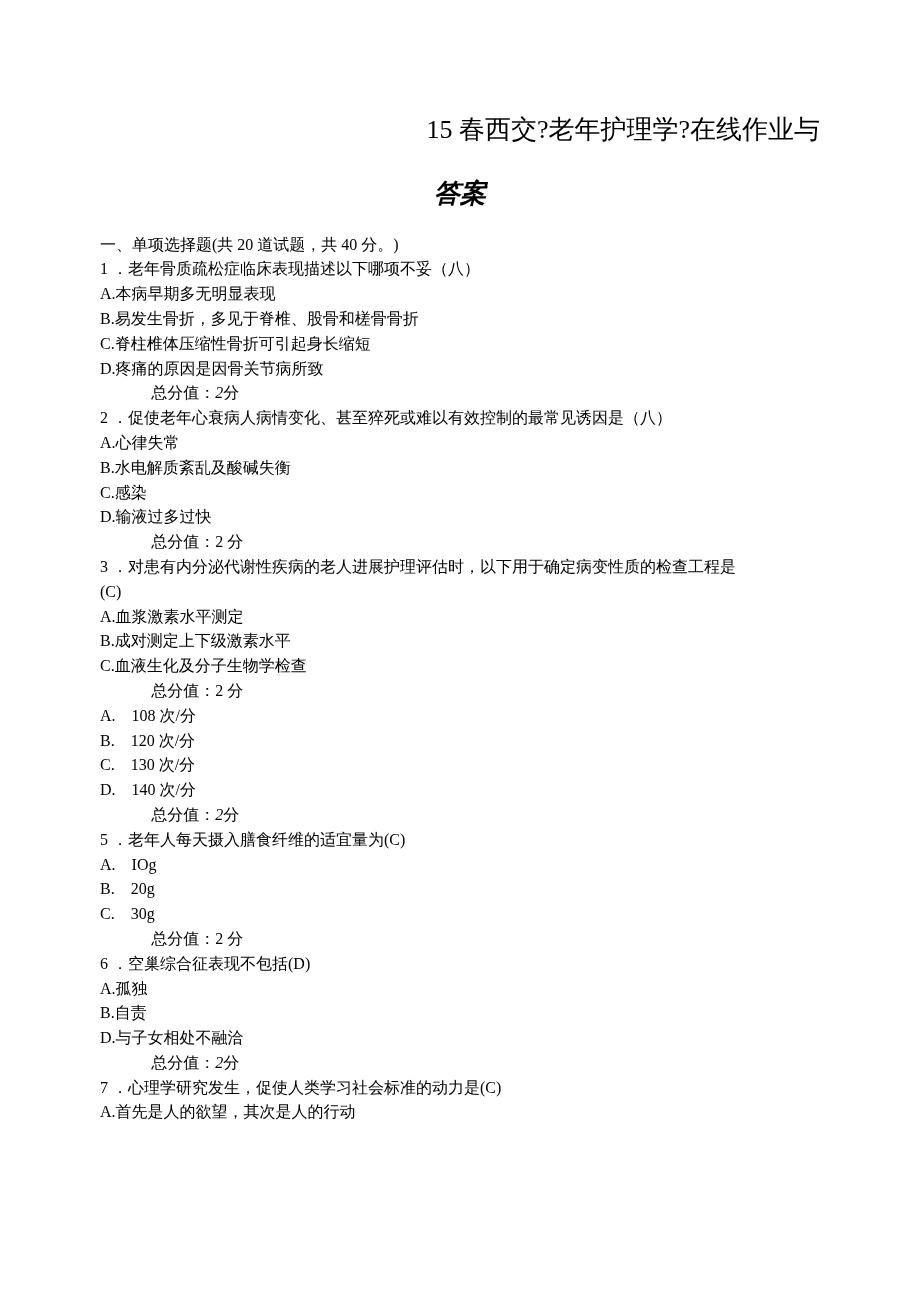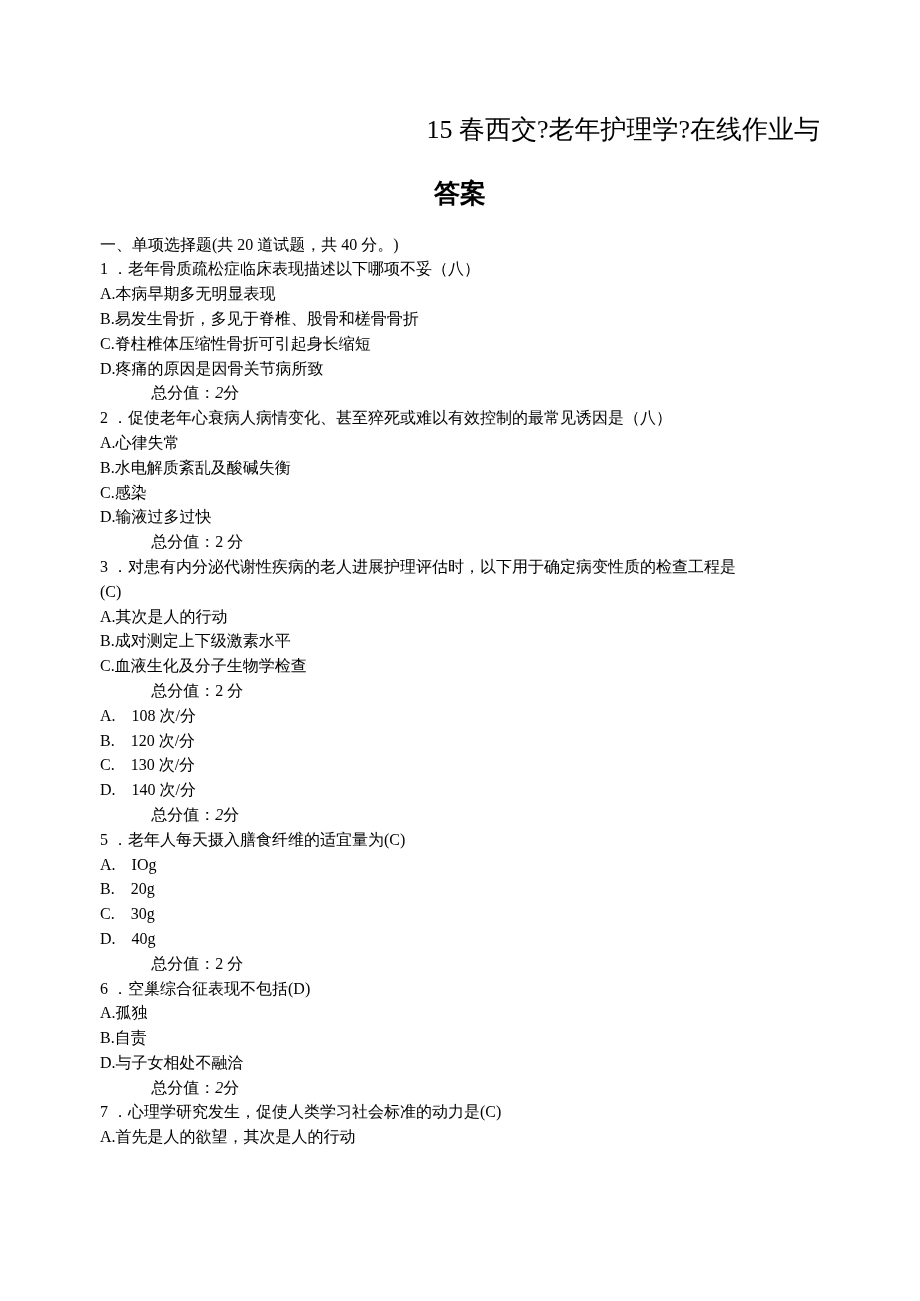--- a/index.html
+++ b/index.html
@@ -21,20 +21,21 @@
     font-size: 26px;
     font-weight: normal;
     margin-bottom: 24px;
     font-family: "SimSun", serif;
   }
   .h2 {
     text-align: center;
     font-size: 26px;
     font-weight: bold;
     margin-bottom: 18px;
+    font-style: italic;
   }
   .line {
     margin: 0;
     white-space: pre-wrap;
   }
   .score {
     padding-left: 3.2em;
   }
   .italic2 {
     font-style: italic;
@@ -57,34 +58,33 @@
     <p class="line">D.疼痛的原因是因骨关节病所致</p>
     <p class="line score"><span>总分值：</span><span class="italic2">2</span><span>分</span></p>
     <p class="line">2 ．促使老年心衰病人病情变化、甚至猝死或难以有效控制的最常见诱因是（八）</p>
     <p class="line">A.心律失常</p>
     <p class="line">B.水电解质紊乱及酸碱失衡</p>
     <p class="line">C.感染</p>
     <p class="line">D.输液过多过快</p>
     <p class="line score">总分值：2 分</p>
     <p class="line">3 ．对患有内分泌代谢性疾病的老人进展护理评估时，以下用于确定病变性质的检查工程是</p>
     <p class="line">(C)</p>
-    <p class="line">A.其次是人的行动</p>
+    <p class="line">A.血浆激素水平测定</p>
     <p class="line">B.成对测定上下级激素水平</p>
     <p class="line">C.血液生化及分子生物学检查</p>
     <p class="line score">总分值：2 分</p>
     <p class="line">A.　108 次/分</p>
     <p class="line">B.　120 次/分</p>
     <p class="line">C.　130 次/分</p>
     <p class="line">D.　140 次/分</p>
     <p class="line score"><span>总分值：</span><span class="italic2">2</span><span>分</span></p>
     <p class="line">5 ．老年人每天摄入膳食纤维的适宜量为(C)</p>
     <p class="line">A.　IOg</p>
     <p class="line">B.　20g</p>
     <p class="line">C.　30g</p>
-    <p class="line">D.　40g</p>
     <p class="line score">总分值：2 分</p>
     <p class="line">6 ．空巢综合征表现不包括(D)</p>
     <p class="line">A.孤独</p>
     <p class="line">B.自责</p>
     <p class="line">D.与子女相处不融洽</p>
     <p class="line score"><span>总分值：</span><span class="italic2">2</span><span>分</span></p>
     <p class="line">7 ．心理学研究发生，促使人类学习社会标准的动力是(C)</p>
     <p class="line">A.首先是人的欲望，其次是人的行动</p>
   </div>
 

